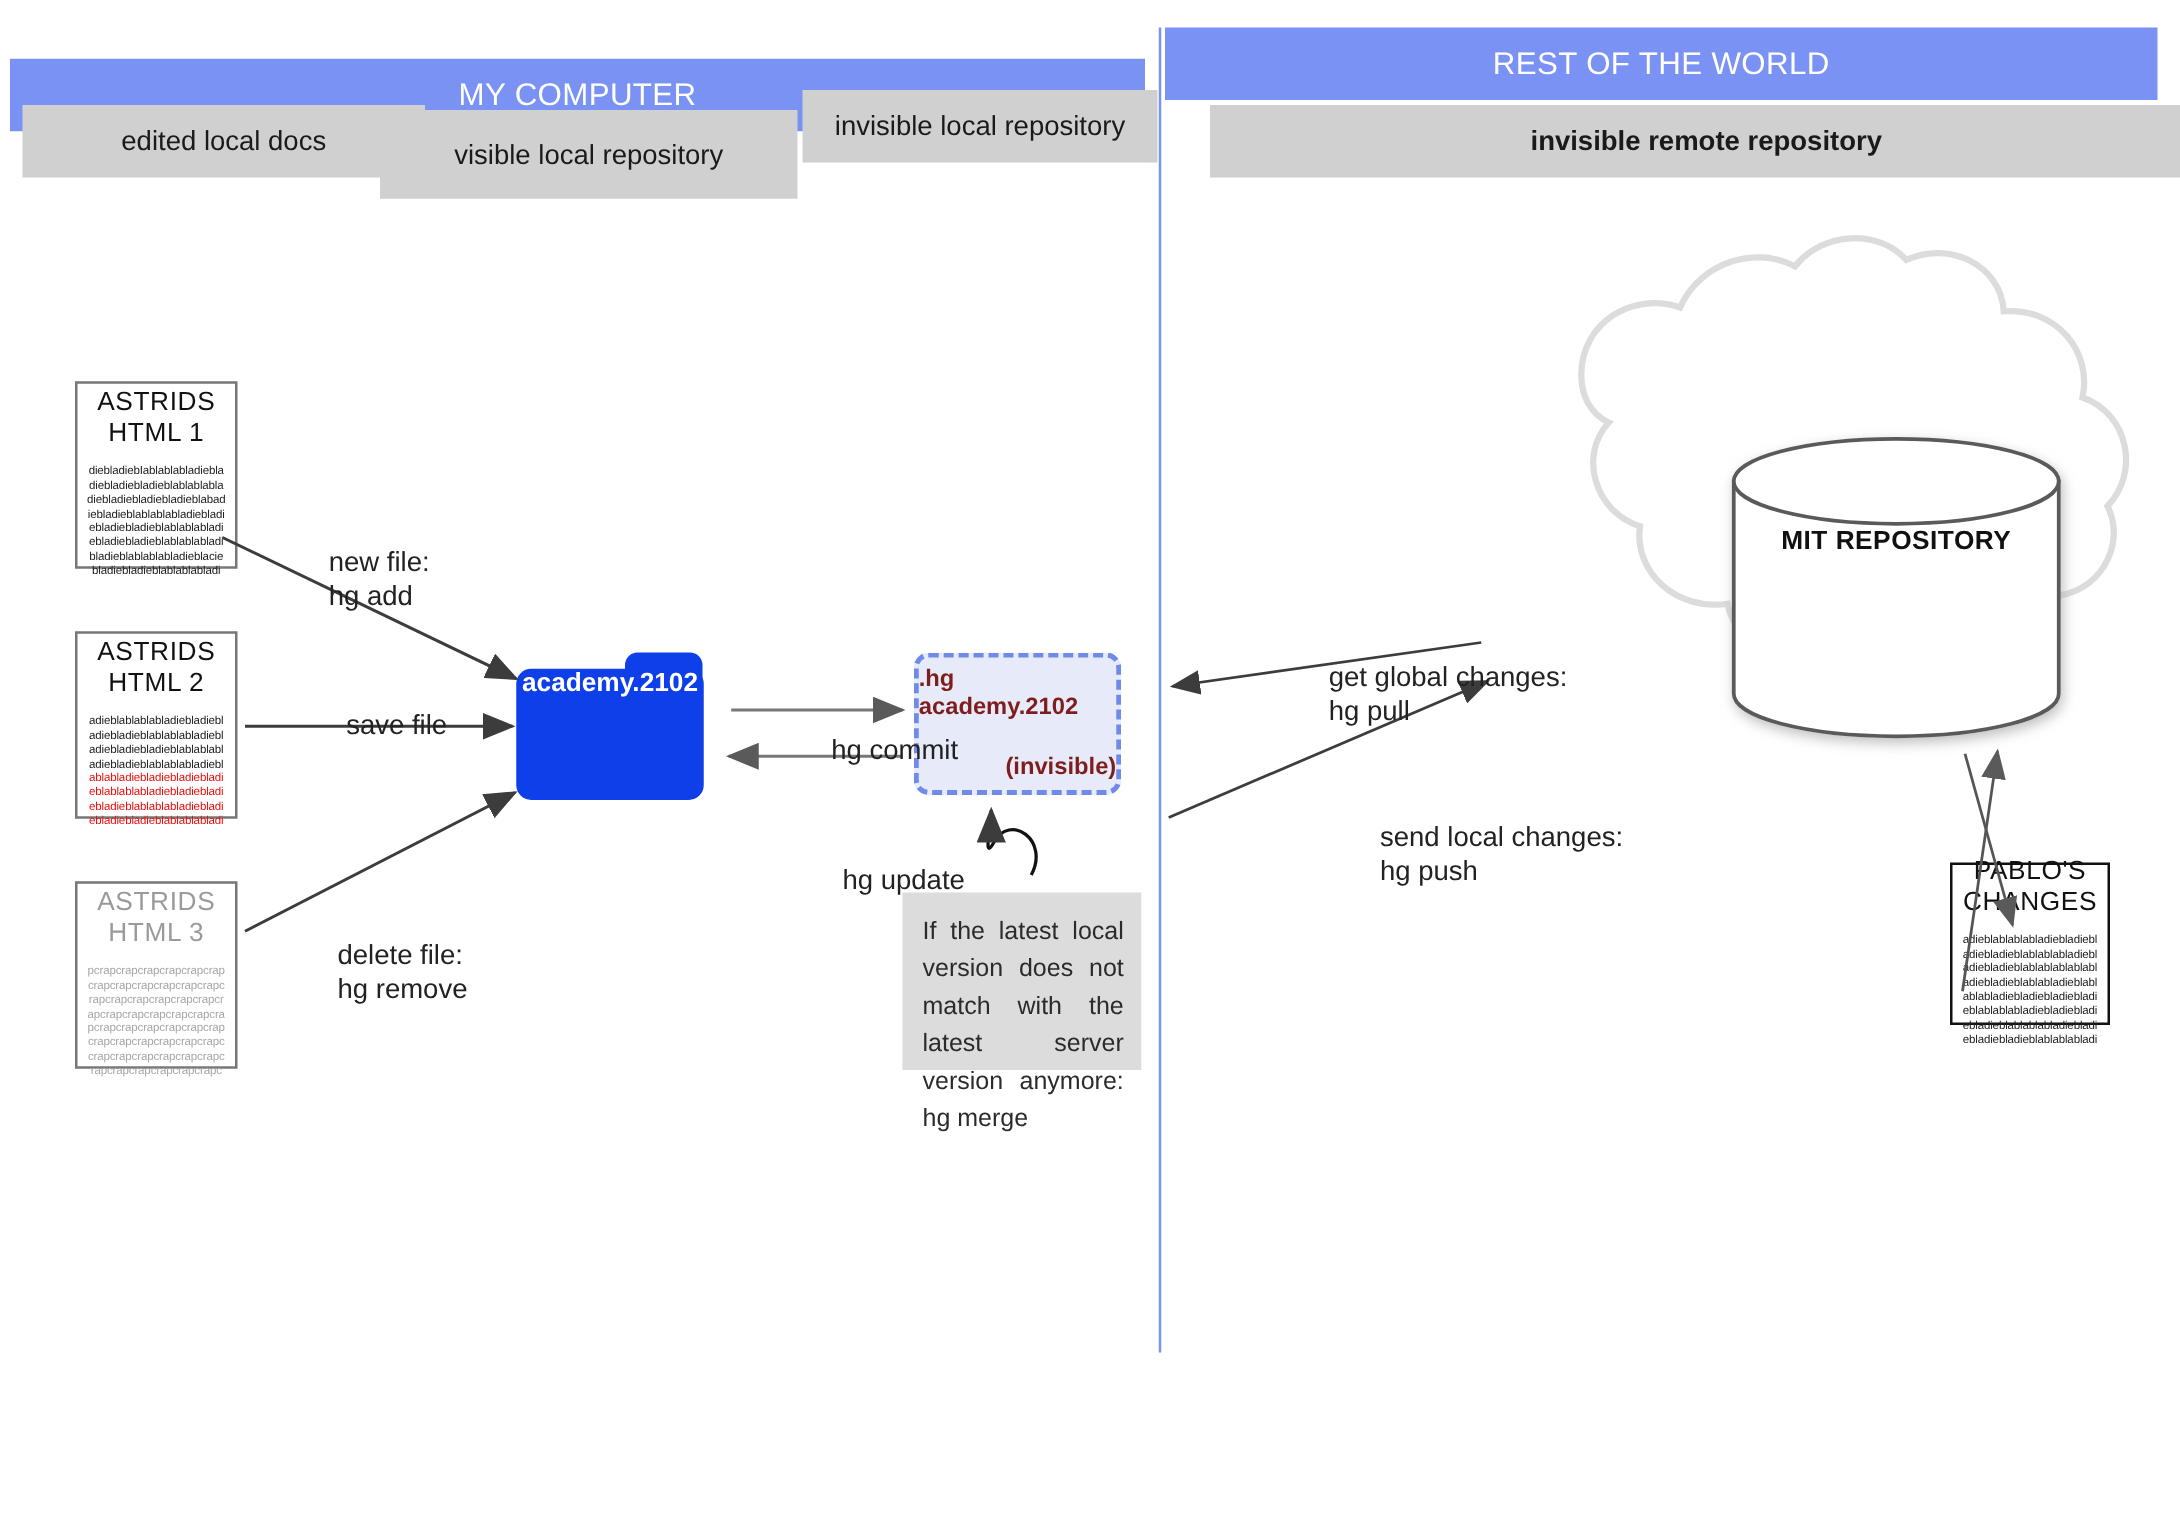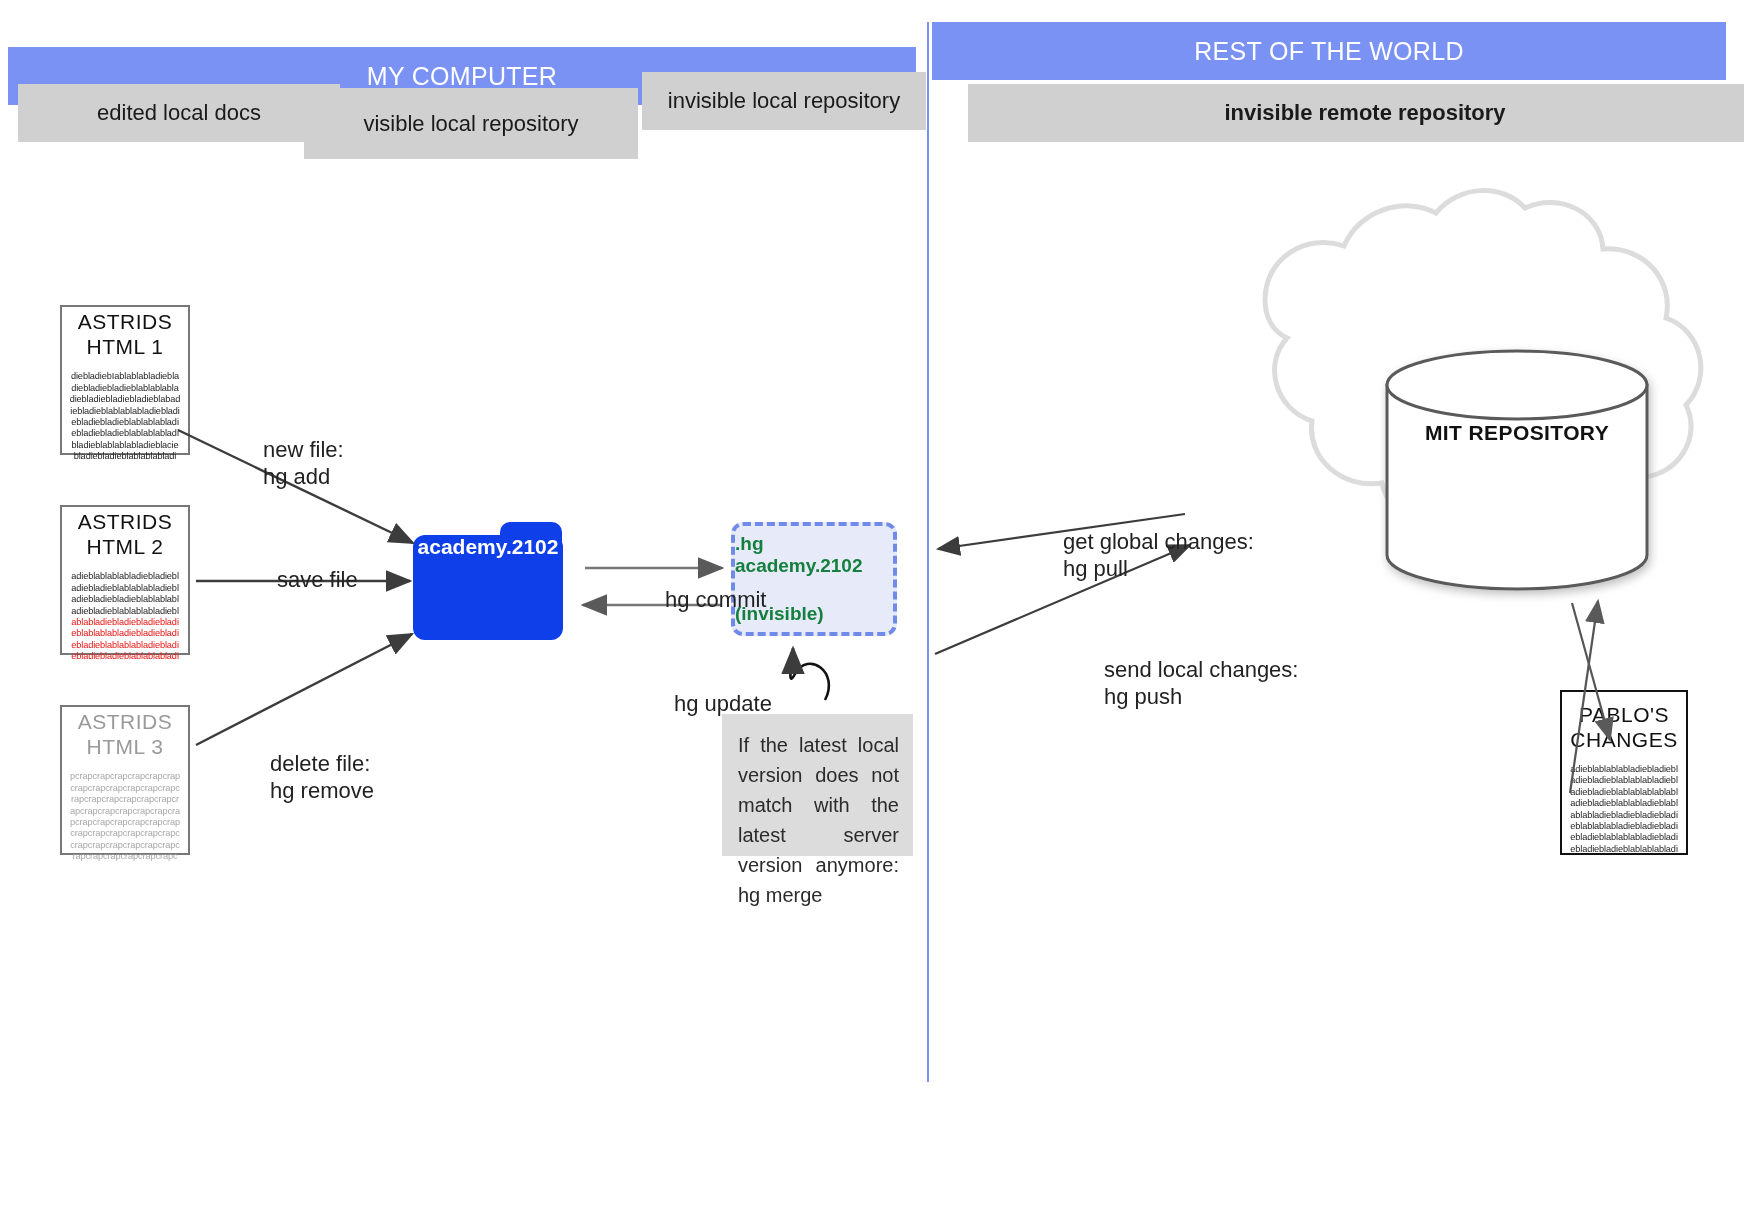--- a/index.html
+++ b/index.html
@@ -97,24 +97,24 @@
   }
   
   .hgbox {
     position: absolute;
     box-sizing: border-box;
     background: #e6eaf9;
     border: 4px dashed #6f8ae8;
     border-radius: 12px;
     display: flex;
     flex-direction: column;
-    align-items: flex-start;
+    align-items: flex-end;
     justify-content: center;
     gap: 26px;
-    color: #15803d;
+    color: #7f1d1d;
     font-size: 19px;
     font-weight: bold;
   }
   
   .note {
     position: absolute;
     box-sizing: border-box;
     background: #dcdcdc;
     color: #2b2b2b;
     font-size: 20px;
@@ -234,21 +234,21 @@
 
   <div class="hgbox" style="left:731px;top:522px;width:166px;height:114px;">
     <span>.hg academy.2102</span>
     <span>(invisible)</span>
   </div>
 
   <div class="note" style="left:722px;top:714px;width:191px;height:142px;">
     <span>If the latest local version does not match with the latest server version anymore: hg merge</span>
   </div>
 
-  <div class="doc sharp" style="left:1560px;top:690px;width:128px;height:165px;">
+  <div class="doc sharp" style="left:1560px;top:690px;width:128px;height:130px;">
     <div class="doc-title">
       <span>PABLO'S</span><br>
       <span>CHANGES</span>
     </div>
     <div class="doc-body">
       <span class="ln">adieblablablabladiebladiebl</span>
       <span class="ln">adiebladieblablablabladiebl</span>
       <span class="ln">adiebladieblablablablablabl</span>
       <span class="ln">adiebladieblablabladieblabl</span>
       <span class="ln">ablabladiebladiebladiebladi</span>

